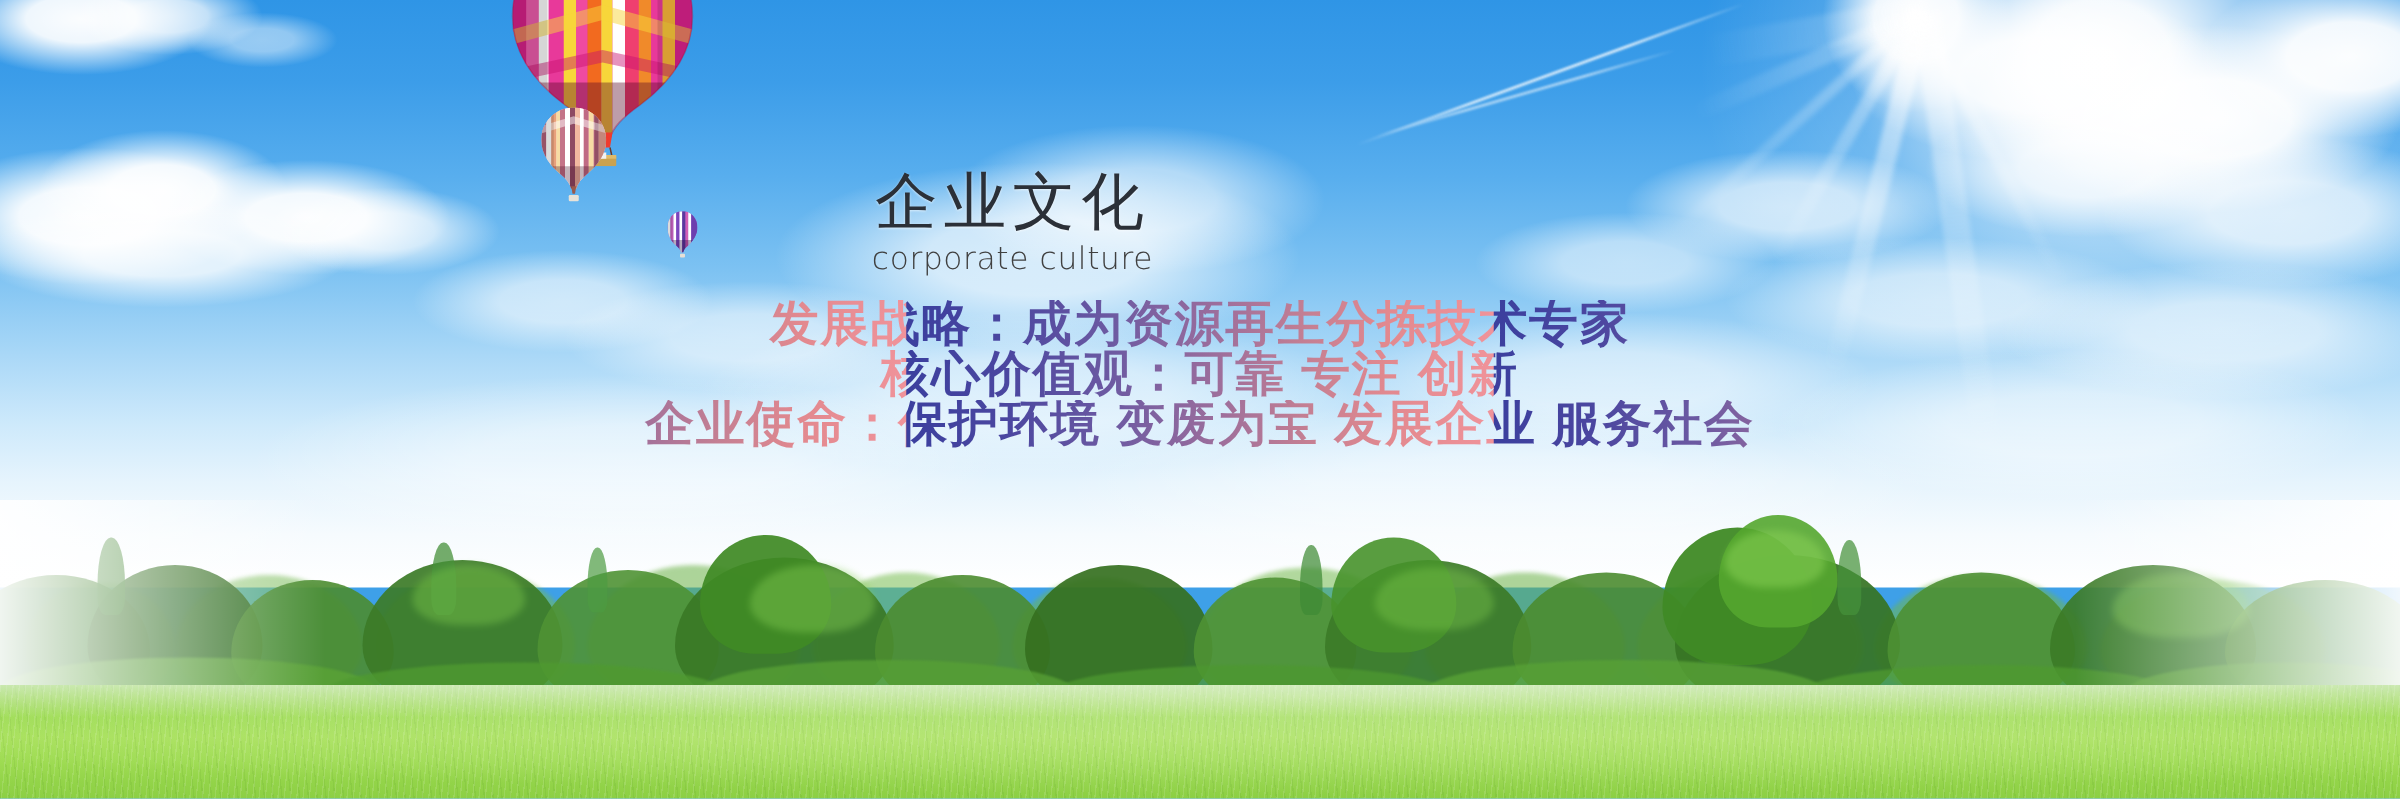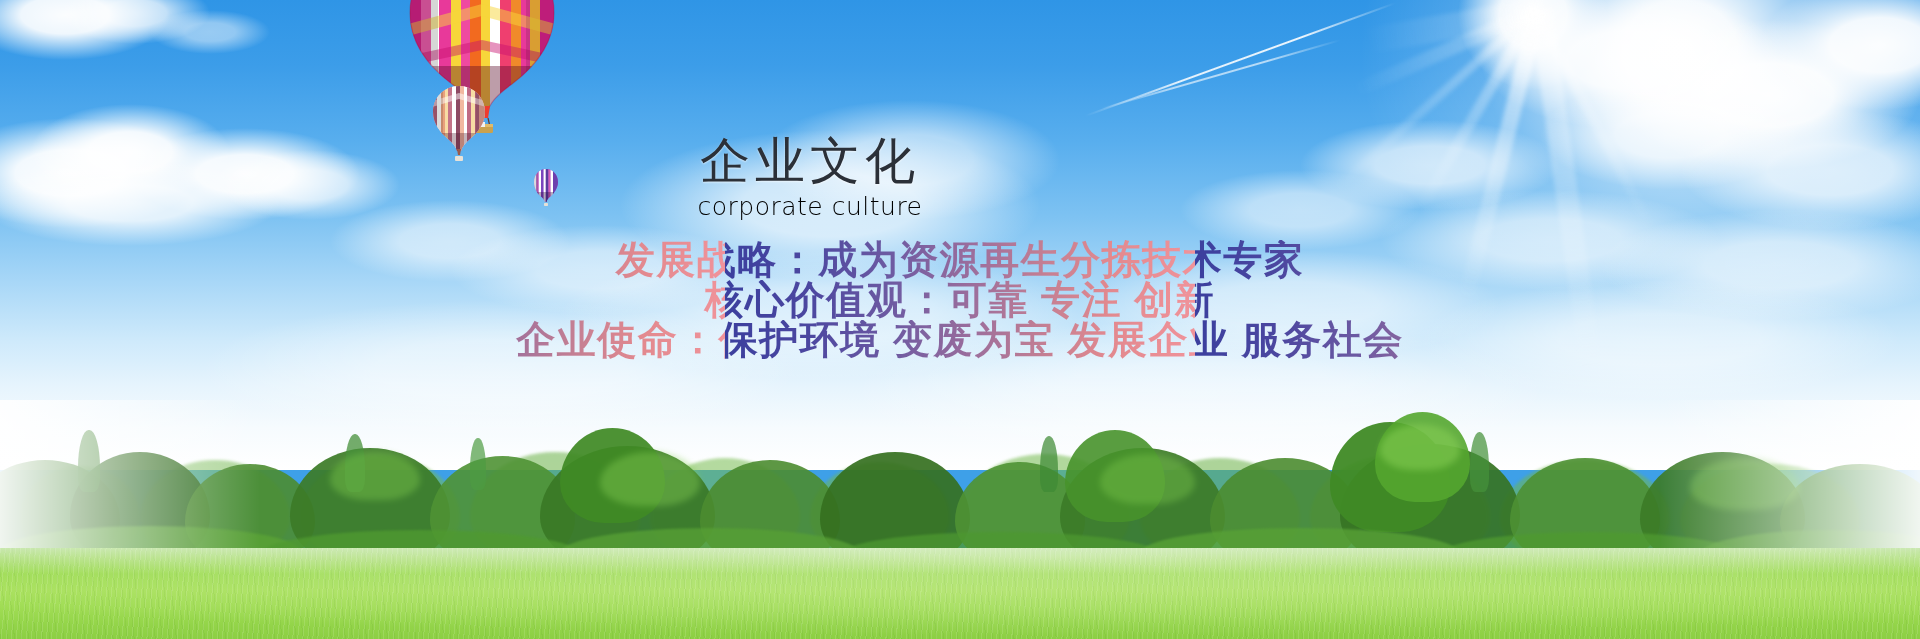--- a/index.html
+++ b/index.html
@@ -114,21 +114,21 @@
     letter-spacing: 5px;
     color: #2b3038;
     font-weight: 400;
     text-shadow: 0 1px 2px rgba(255,255,255,0.6);
   }
   .title-en {
     font-family: "DejaVu Sans", "Liberation Sans", sans-serif;
     font-size: 25px;
     line-height: 30px;
     letter-spacing: 0.5px;
-    color: #000000;
+    color: #404040;
     font-weight: 300;
     margin-top: 2px;
   }
 
   .slogans {
     margin-top: 18px;
     text-align: center;
   }
   .slogan {
     font-family: "Liberation Sans", "DejaVu Sans", sans-serif;

